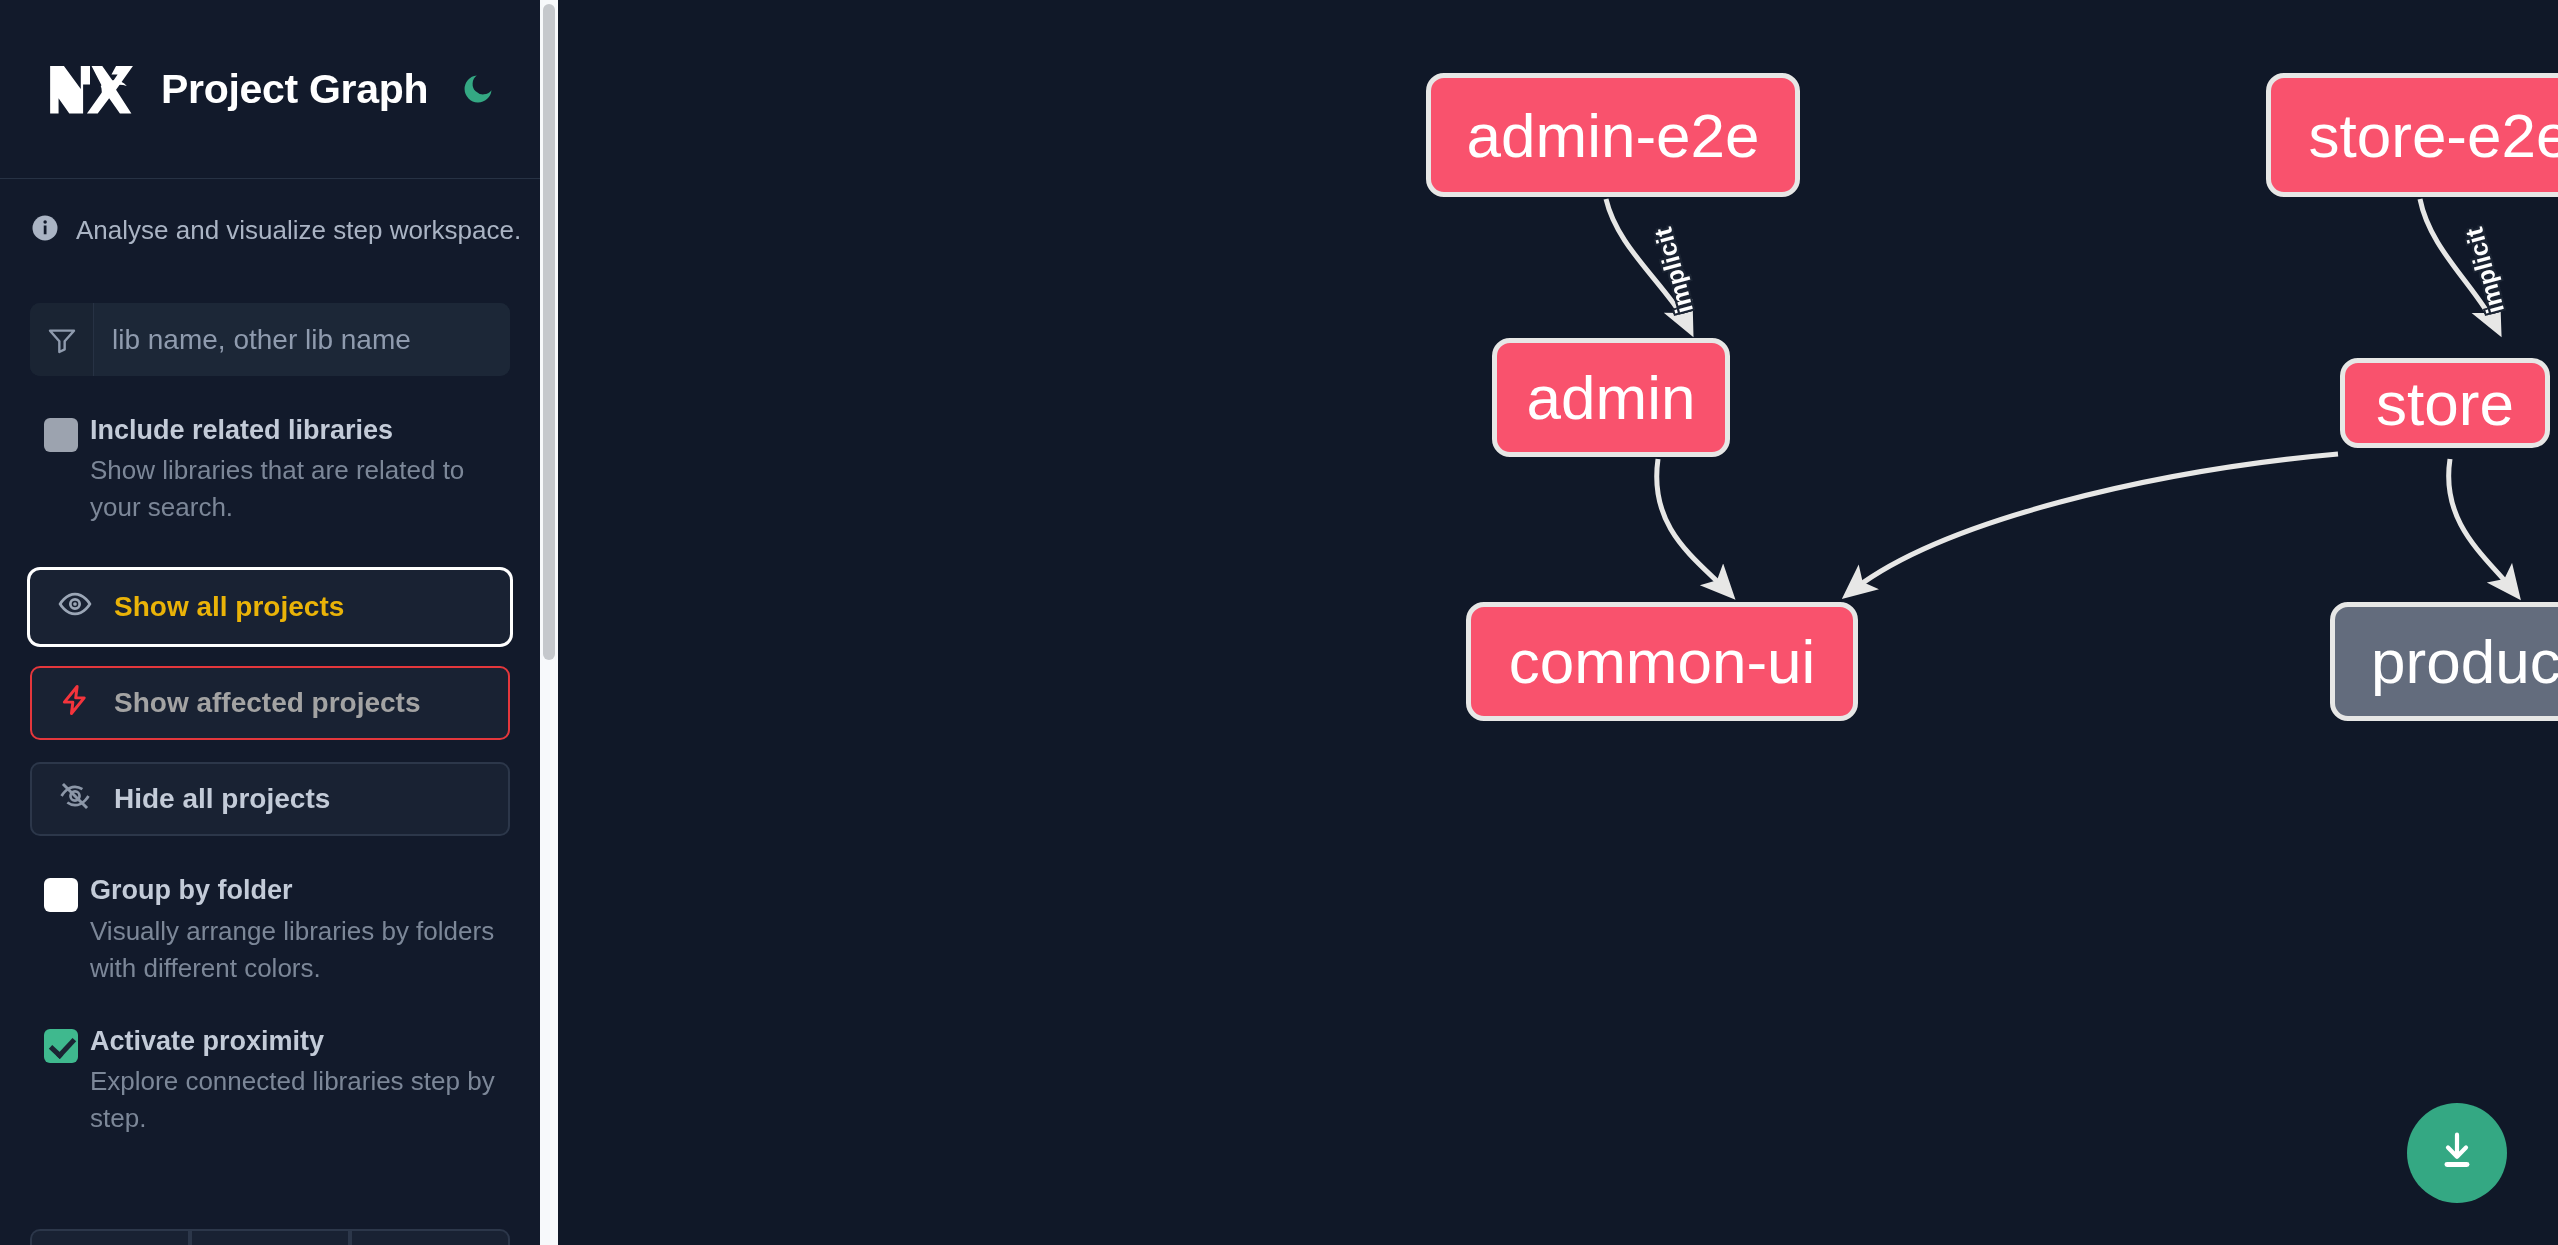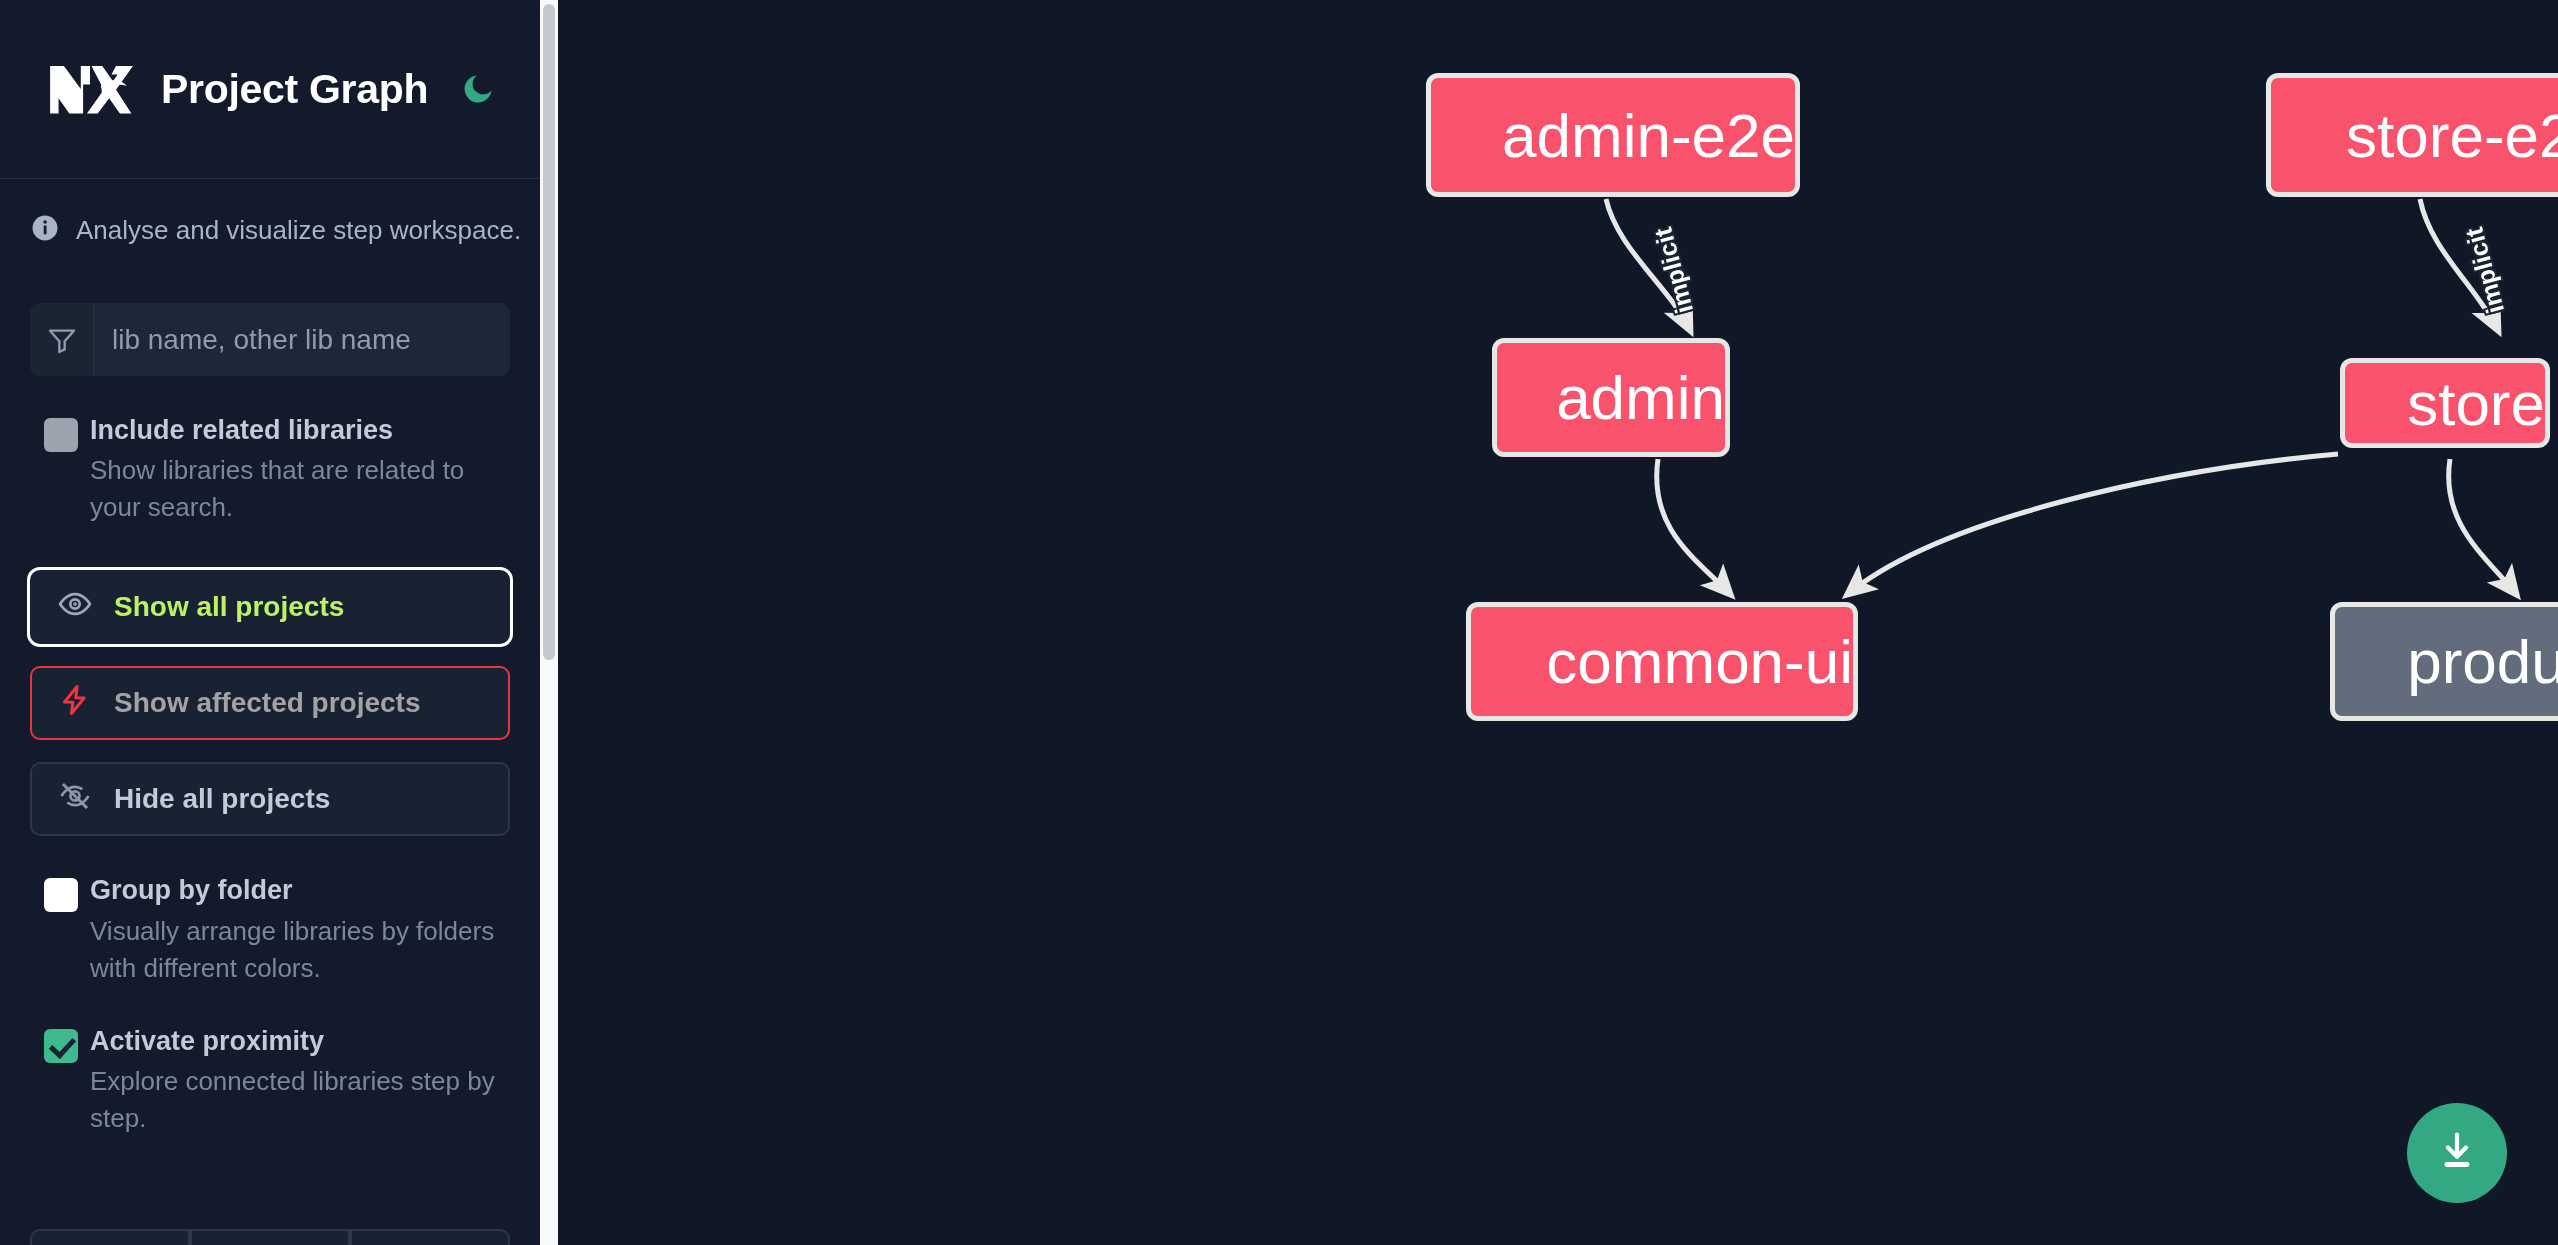--- a/index.html
+++ b/index.html
@@ -148,21 +148,21 @@
     cursor: pointer;
     font-size: 28px;
     font-weight: 700;
   }
   .gbtn.focus {
     border: 3px solid #1F6FEB;
     box-shadow: 0 0 0 3px #FFFFFF;
   }
   .gbtn.danger { border: 2px solid #E4373C; color: #a3a3a3; }
   .gbtn.plain  { border: 2px solid #2C374A; color: #C3CBD8; }
-  .gbtn.neutral { border: 2px solid transparent; color: #bef264; }
+  .gbtn.neutral { border: 2px solid transparent; color: #eab308; }
 
   .seg-peek {
     position: absolute;
     left: 30px; bottom: -6px;
     width: 480px; height: 22px;
     display: flex;
   }
   .seg-peek div {
     flex: 1;
     border: 2px solid #2C374A;
@@ -175,22 +175,22 @@
   
   .graph {
     position: relative;
     flex: 1;
     height: 1245px;
     background: #101828;
     overflow: hidden;
   }
   .node {
     position: absolute;
-    display: flex; align-items: center; justify-content: flex-end;
-    border-radius: 12px;
+    display: flex; align-items: center; justify-content: center;
+    border-radius: 18px;
     border: 5px solid #E7E7E6;
     color: #FFFFFF;
     font-size: 62px;
     font-family: "Liberation Sans", sans-serif;
     letter-spacing: 0px;
     cursor: pointer;
     z-index: 3;
     white-space: nowrap;
   }
   .node.affected   { background: #F9526D; }

